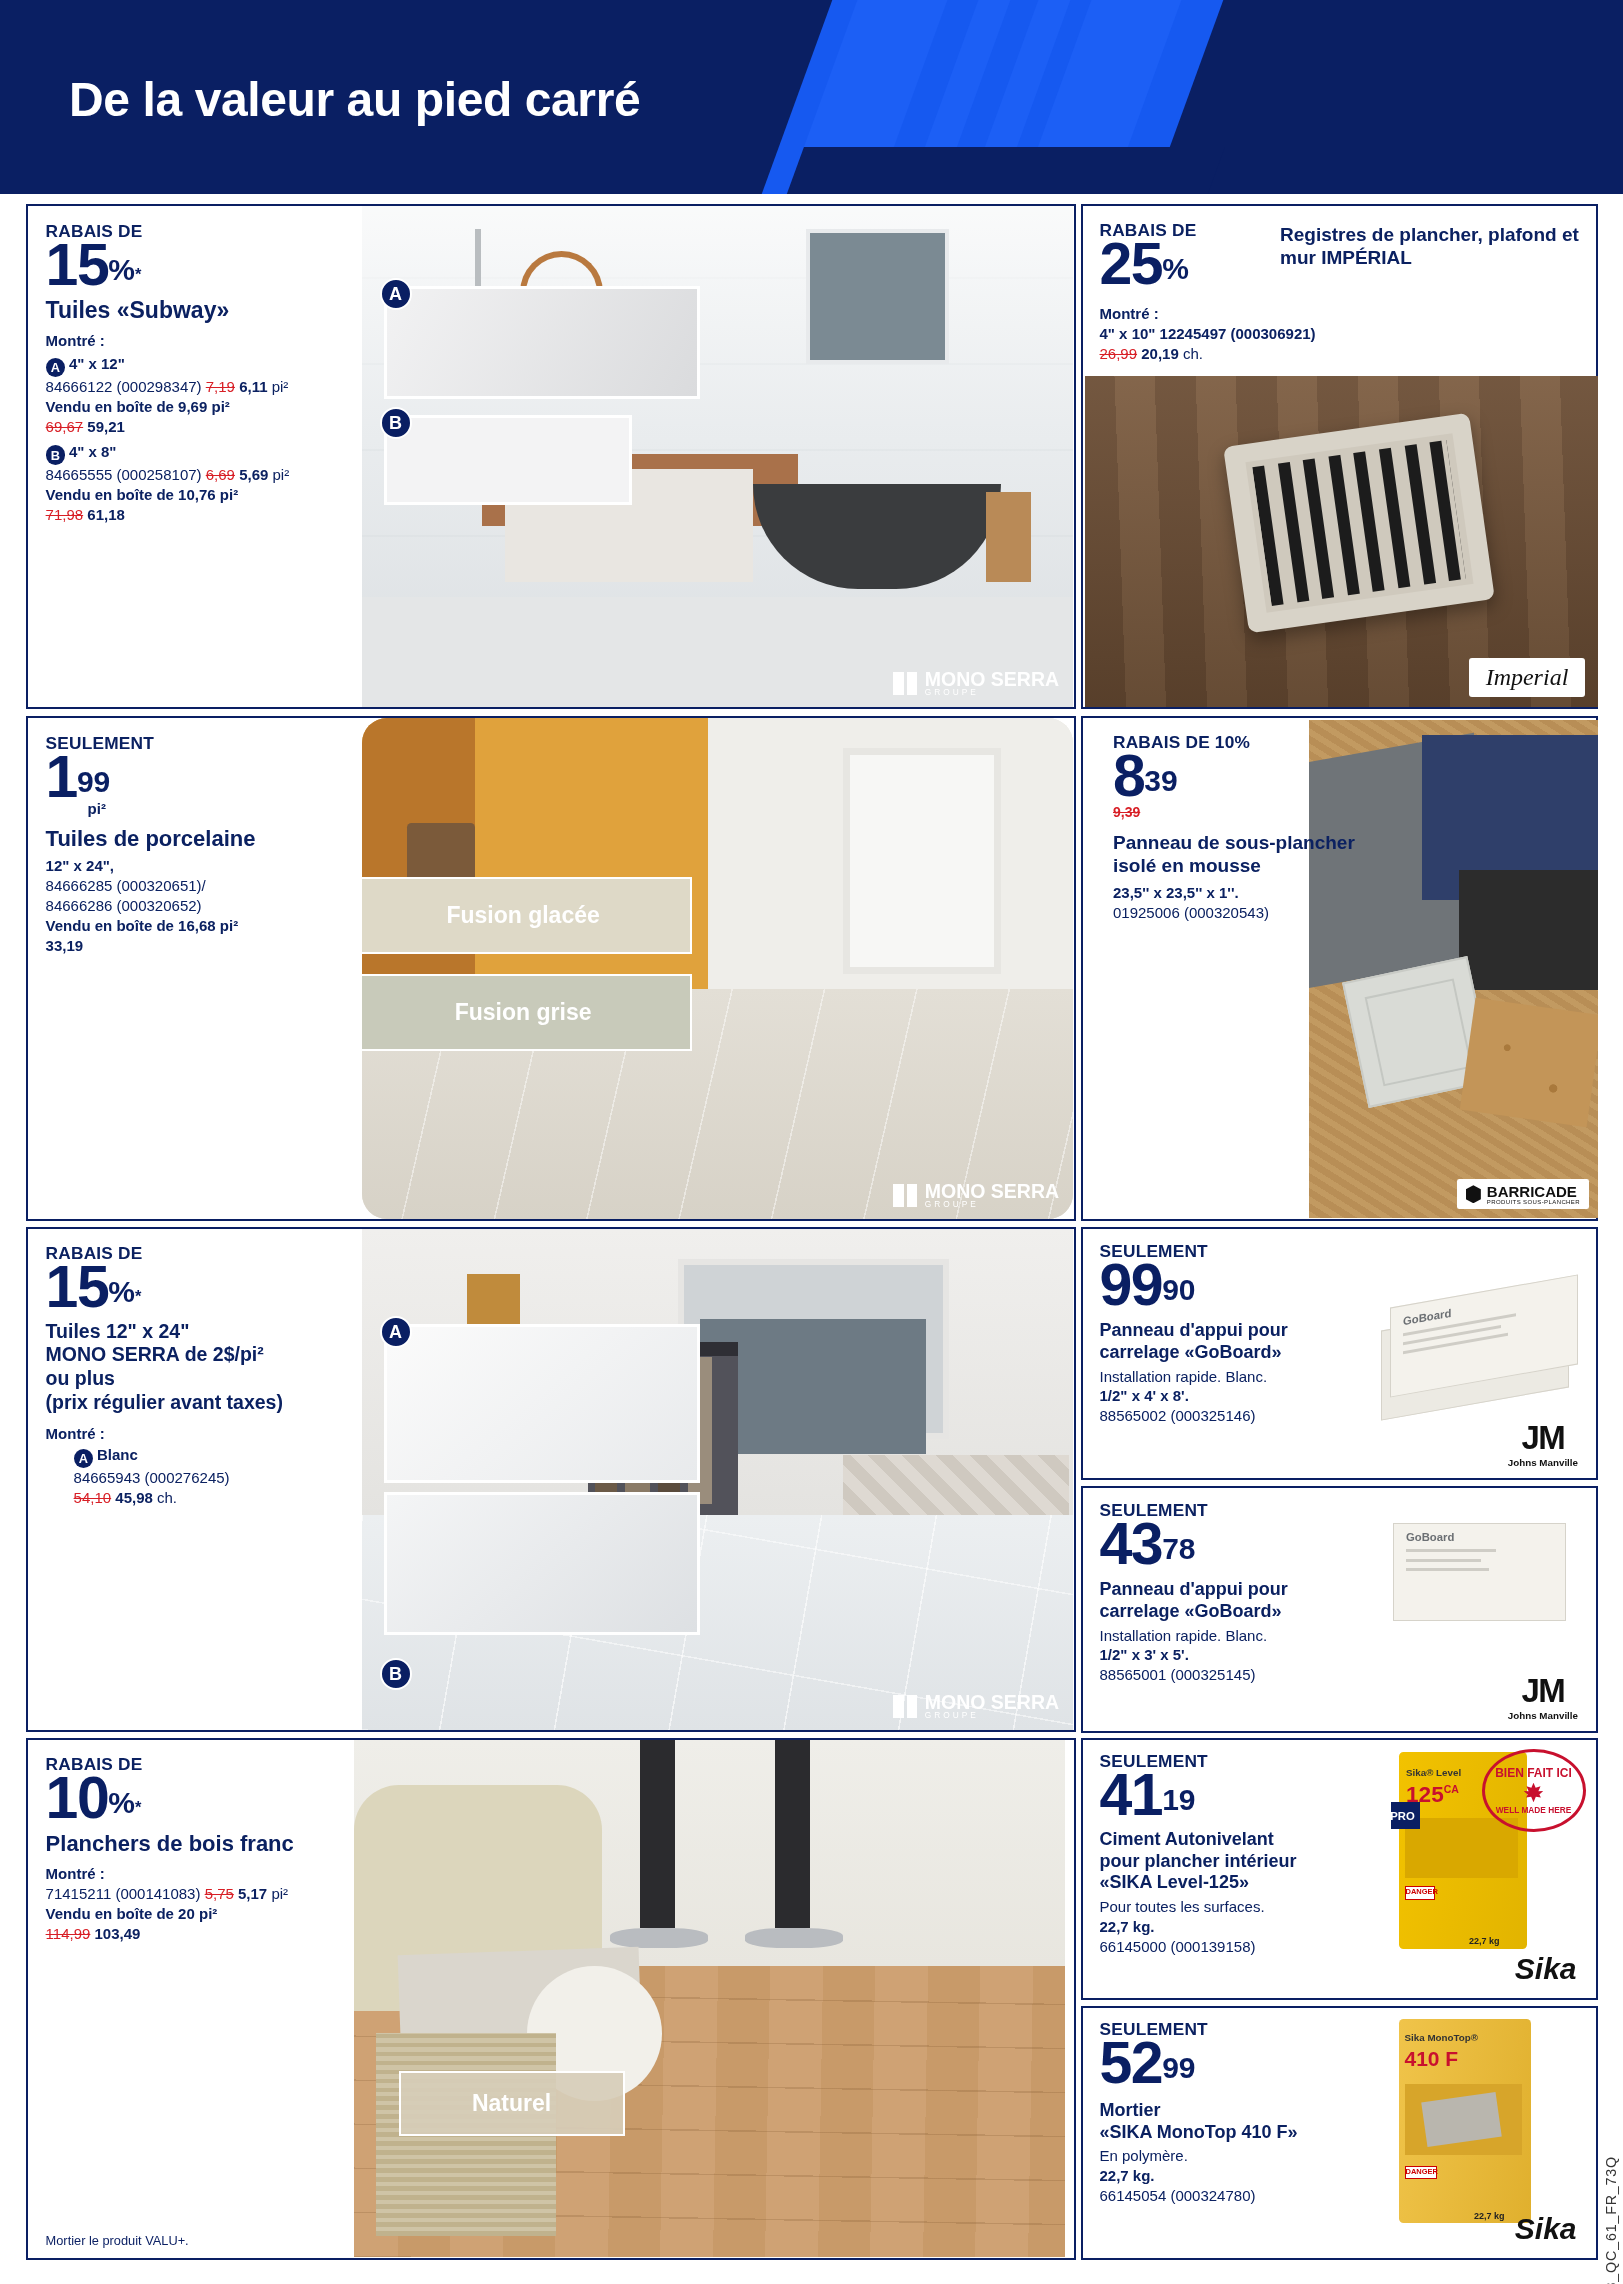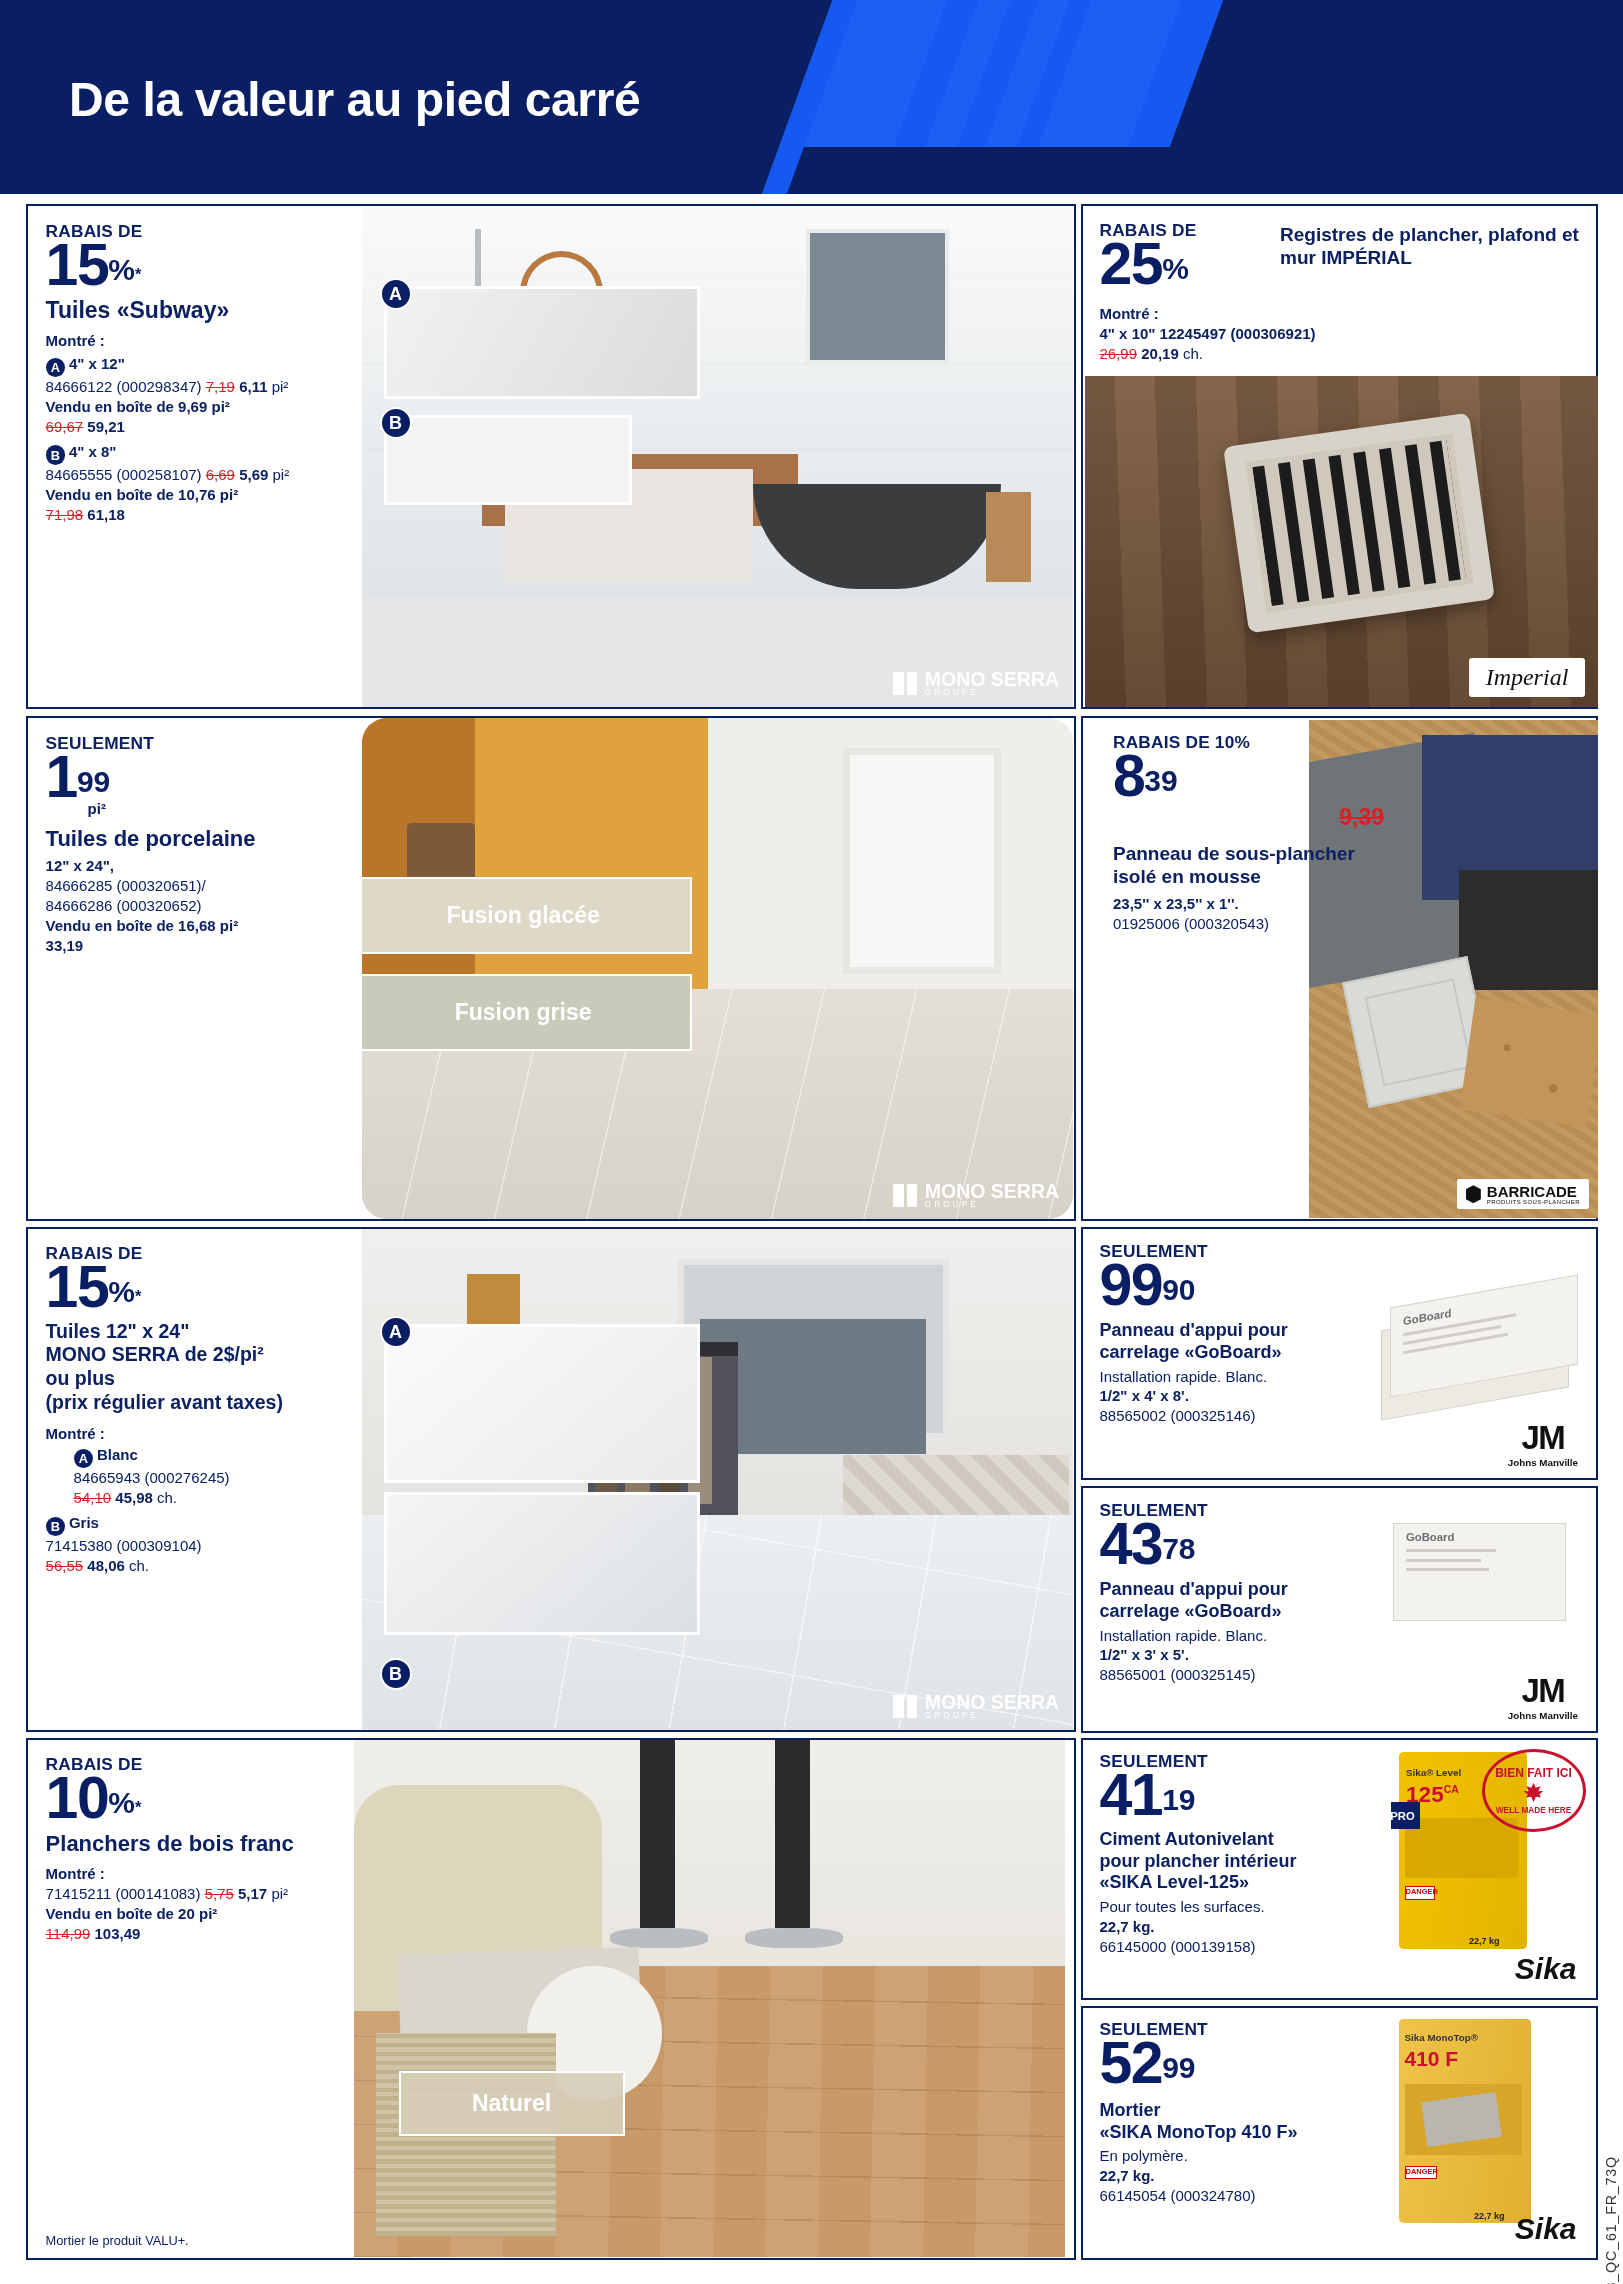--- a/index.html
+++ b/index.html
@@ -257,21 +257,21 @@
       </div>
     </div>
   </div>
 
   <div class="frame" style="left:1081px; top:716px; width:517px; height:505px;">
     <div style="position:absolute; left:30px; top:13.5px; width:271px; z-index:3;">
       <div class="label-sm">RABAIS DE 10%</div>
       <div class="price blue" style="margin-top:-3px;">
         <span class="big">8</span><span class="sup">39</span>
       </div>
-      <div class="strike" style="font-size:23px; font-weight:bold; margin-top:1.5px;text-align:right;">9,39</div>
+      <div class="strike" style="font-size:14px; font-weight:bold; margin-top:1.5px;">9,39</div>
       <div style="font-size:19px; font-weight:bold; margin-top:10.5px; line-height:1.25;">Panneau de sous-plancher isolé en mousse</div>
       <div class="txt" style="margin-top:4.5px;">
         <div><b>23,5'' x 23,5'' x 1''.</b></div>
         <div>01925006 (000320543)</div>
       </div>
     </div>
 
     <div class="photo img-subfloor" style="left:226px; top:2.3px; width:289px; height:498px;">
       <div style="position:absolute; inset:0; background:
            repeating-linear-gradient(32deg,#c29a61 0 6px,#b88e56 6px 12.8px);"></div>
@@ -303,25 +303,20 @@
         <div>Tuiles 12" x 24"</div>
         <div>MONO SERRA de 2$/pi²</div>
         <div>ou plus</div>
         <div>(prix régulier avant taxes)</div>
       </div>
       <div class="txt" style="margin-top:9px;"><b>Montré :</b></div>
       <div class="txt" style="margin-top:1.5px;margin-left:28px;">
         <div><span class="badge">A</span><b>Blanc</b></div>
         <div>84665943 (000276245)</div>
         <div><span class="strike">54,10</span> <b>45,98</b> <span>ch.</span></div>
-      </div>
-      <div class="txt" style="margin-top:4.5px;">
-        <div><span class="badge">B</span><b>Gris</b></div>
-        <div>71415380 (000309104)</div>
-        <div><span class="strike">56,55</span> <b>48,06</b> <span>ch.</span></div>
       </div>
     </div>
 
     <div class="photo img-store" style="left:334px; top:0px; width:711px; height:501px;">
       <div style="position:absolute; left:0; top:0; width:711px; height:286px; background:linear-gradient(180deg,#f0efed,#e4e3e0);"></div>
       <div style="position:absolute; left:316px; top:30px; width:271px; height:180px; background:#cfd3d6; border:6px solid #e6e5e3;"></div>
       <div style="position:absolute; left:338px; top:90px; width:226px; height:135px; background:#6d7a84;"></div>
       <div style="position:absolute; left:105px; top:45px; width:53px; height:105px; background:#c08b3c;"></div>
       <div style="position:absolute; left:226px; top:113px; width:150px; height:173px; background:#52525a;"></div>
       <div style="position:absolute; left:226px; top:113px; width:150px; height:13.5px; background:#2f2f35;"></div>

